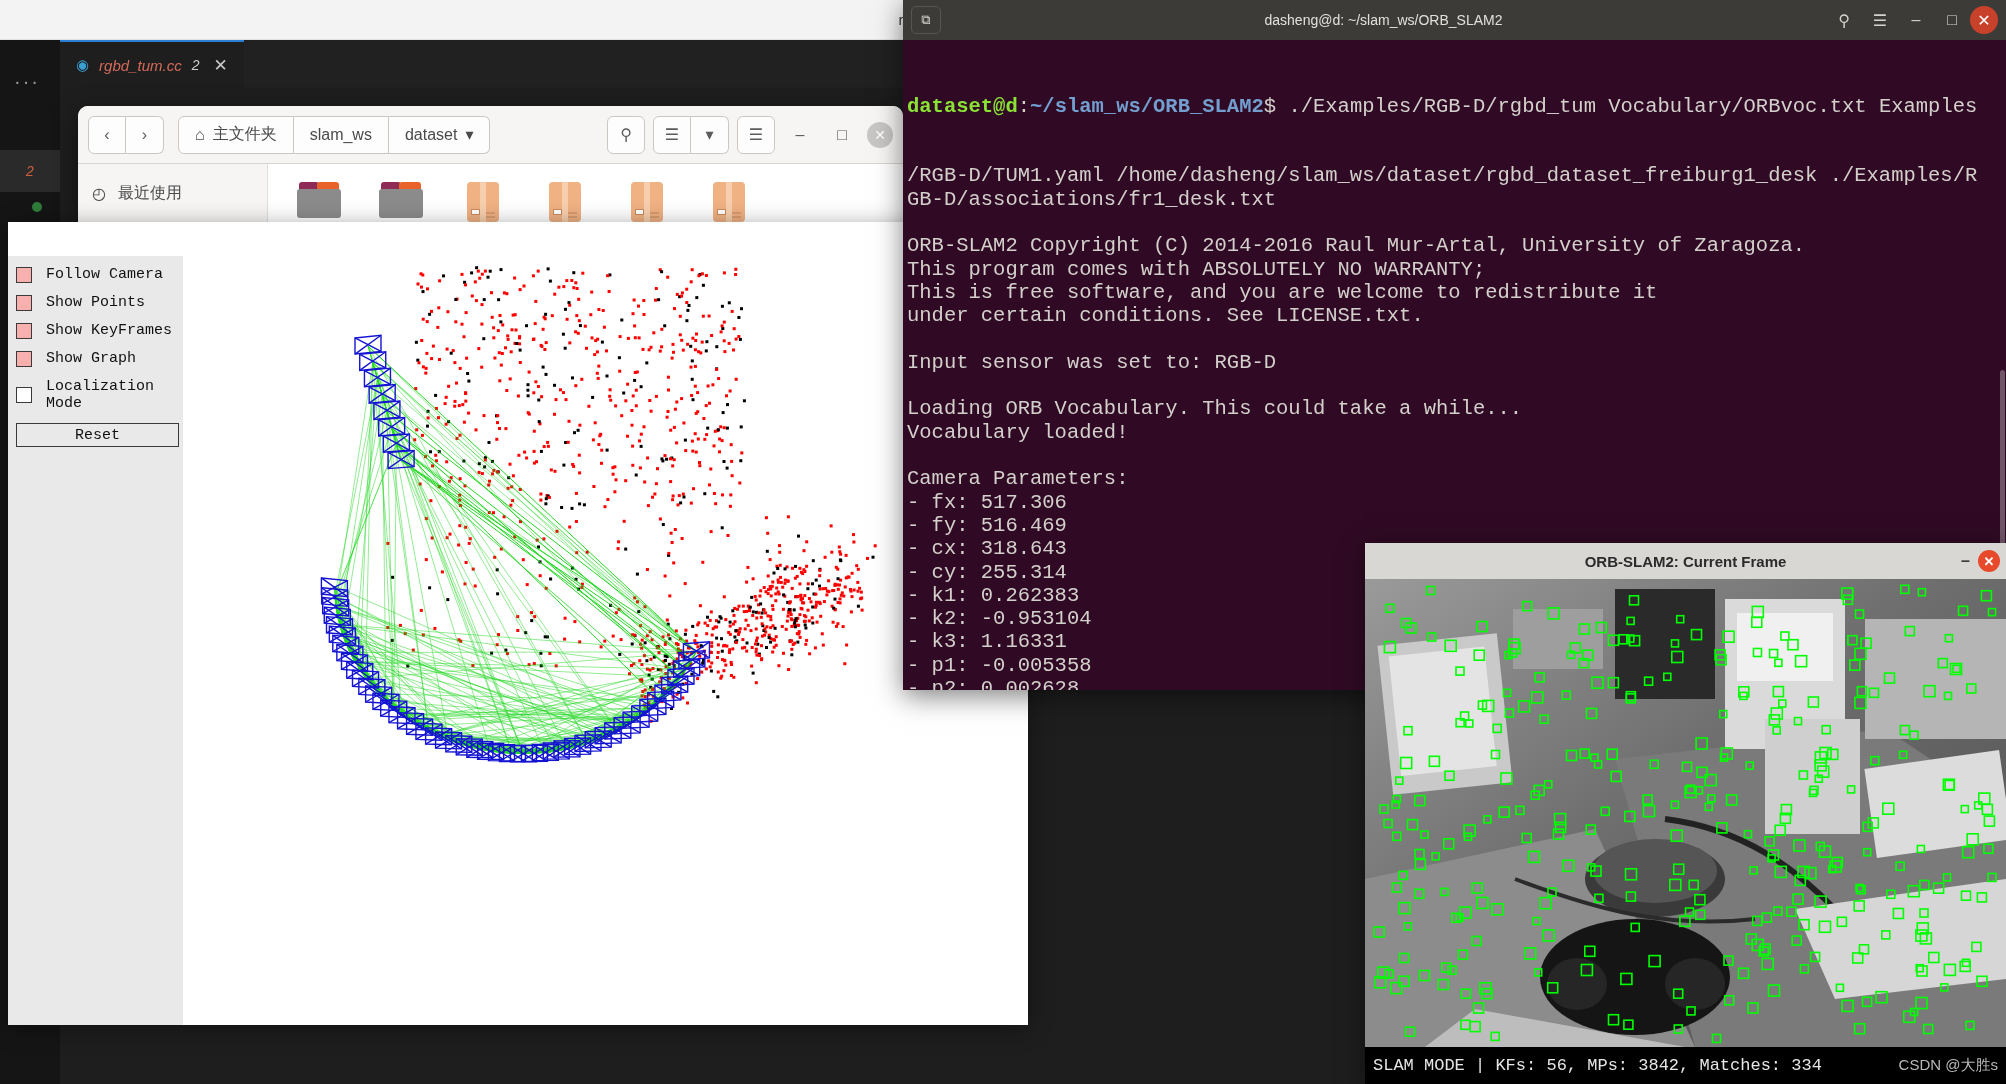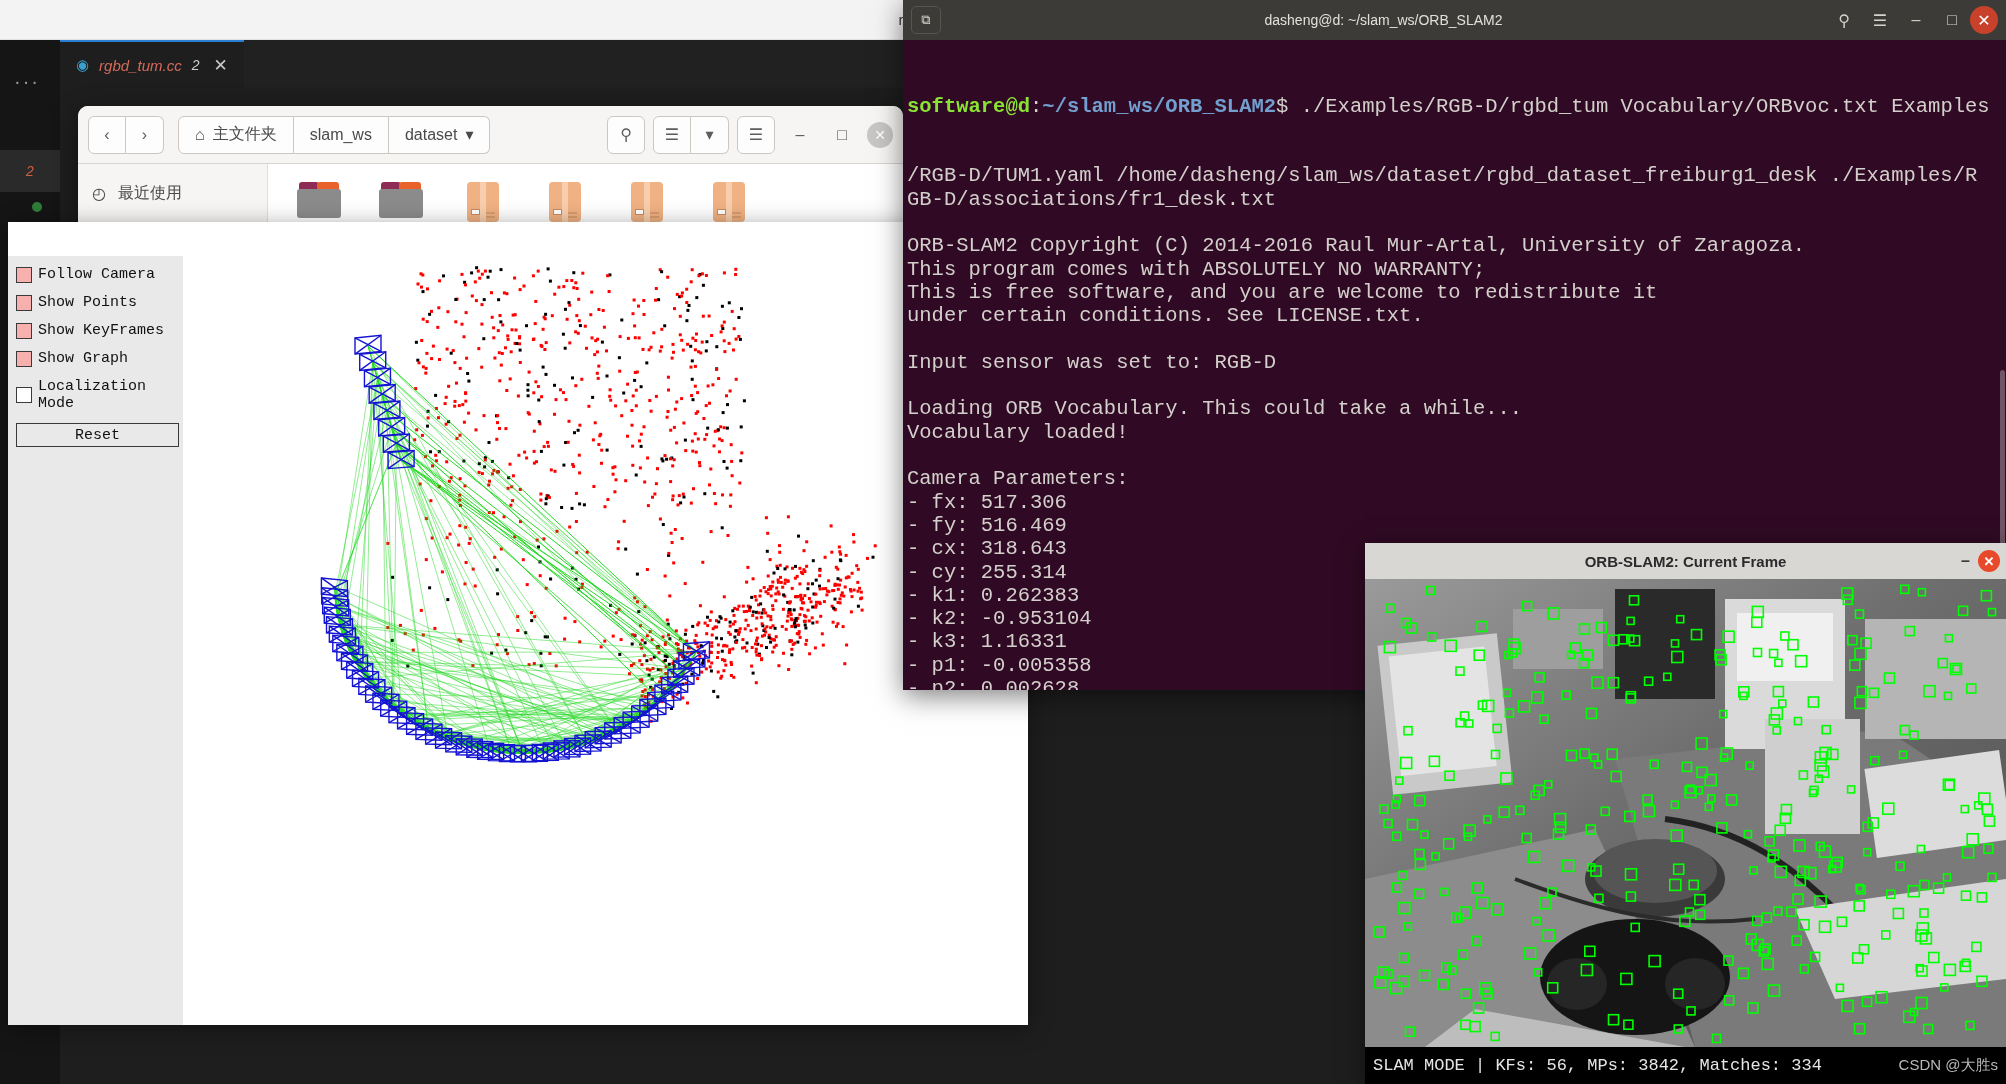--- a/index.html
+++ b/index.html
@@ -93,21 +93,21 @@
   .ico-file .m1 { position:absolute; left:4px; bottom:7px; width:9px; height:6px; background:#fff; border:1px solid #c98a5d;}
   .ico-file .m2 { position:absolute; right:4px; bottom:8px; width:9px; height:2px; background:#d99b6d; box-shadow:0 4px 0 #d99b6d;}
 
   
   .mv { position:absolute; left:8px; top:222px; width:1020px; height:803px;
         background:#ffffff; box-shadow:0 4px 22px rgba(0,0,0,0.4); }
   .mv-title { position:absolute; left:0; top:0; width:1020px; height:34px; background:#f4f4f4;
               display:flex; align-items:center; justify-content:center; color:#2b2b2b; font-size:16px;
               font-weight:bold; border-bottom:1px solid #dcdcdc;}
   .mv-panel { position:absolute; left:0; top:34px; width:175px; height:769px; background:#e9e9e9; padding:10px 8px; }
-  .mv-chk { display:flex; align-items:center; gap:6px; margin-bottom:11px; font-family:"Liberation Mono", monospace; font-size:15px; color:#111; }
+  .mv-chk { display:flex; align-items:center; gap:14px; margin-bottom:11px; font-family:"Liberation Mono", monospace; font-size:15px; color:#111; }
   .chkbox { width:16px; height:16px; border:1px solid #3a3a3a; background:#ffffff; flex:none; }
   .chkbox.on { background:#f7b0ae; }
   .mv-reset { margin-top:4px; width:163px; height:24px; border:1px solid #3a3a3a; background:#e9e9e9;
               font-family:"Liberation Mono", monospace; font-size:15px; color:#111;
               display:flex; align-items:center; justify-content:center; }
   .mv-canvas { position:absolute; left:175px; top:34px; width:845px; height:769px; background:#ffffff; overflow:hidden; }
 
   
   .term { position:absolute; left:903px; top:0; width:1103px; height:690px; background:#300a24;
           box-shadow:0 6px 26px rgba(0,0,0,0.5); }
@@ -1988,21 +1988,21 @@
     <div class="term-head">
       <div class="term-newtab">⧉</div>
       <div class="term-title">dasheng@d: ~/slam_ws/ORB_SLAM2</div>
       <div class="term-hbtn">⚲</div>
       <div class="term-hbtn">☰</div>
       <div class="term-hbtn">–</div>
       <div class="term-hbtn">□</div>
       <div class="term-hbtn x">✕</div>
     </div>
     <div class="term-body">
-      <div><span class="t-user">software@d</span><span class="t-col">:</span><span class="t-path">~/slam_ws/ORB_SLAM2</span><span class="t-col">$</span><span class="t-col"> ./Examples/RGB-D/rgbd_tum Vocabulary/ORBvoc.txt Examples</span></div>
+      <div><span class="t-user">dataset@d</span><span class="t-col">:</span><span class="t-path">~/slam_ws/ORB_SLAM2</span><span class="t-col">$</span><span class="t-col"> ./Examples/RGB-D/rgbd_tum Vocabulary/ORBvoc.txt Examples</span></div>
       <div id="term-lines"><div>/RGB-D/TUM1.yaml /home/dasheng/slam_ws/dataset/rgbd_dataset_freiburg1_desk ./Examples/R</div><div>GB-D/associations/fr1_desk.txt</div><div>&nbsp;</div><div>ORB-SLAM2 Copyright (C) 2014-2016 Raul Mur-Artal, University of Zaragoza.</div><div>This program comes with ABSOLUTELY NO WARRANTY;</div><div>This is free software, and you are welcome to redistribute it</div><div>under certain conditions. See LICENSE.txt.</div><div>&nbsp;</div><div>Input sensor was set to: RGB-D</div><div>&nbsp;</div><div>Loading ORB Vocabulary. This could take a while...</div><div>Vocabulary loaded!</div><div>&nbsp;</div><div>Camera Parameters:</div><div>- fx: 517.306</div><div>- fy: 516.469</div><div>- cx: 318.643</div><div>- cy: 255.314</div><div>- k1: 0.262383</div><div>- k2: -0.953104</div><div>- k3: 1.16331</div><div>- p1: -0.005358</div><div>- p2: 0.002628</div></div>
     </div>
     <div class="term-scroll">
         <i></i>
       </div>
   </div>
 
   <div class="cf">
     <div class="cf-title">
       <span>ORB-SLAM2: Current Frame</span>

